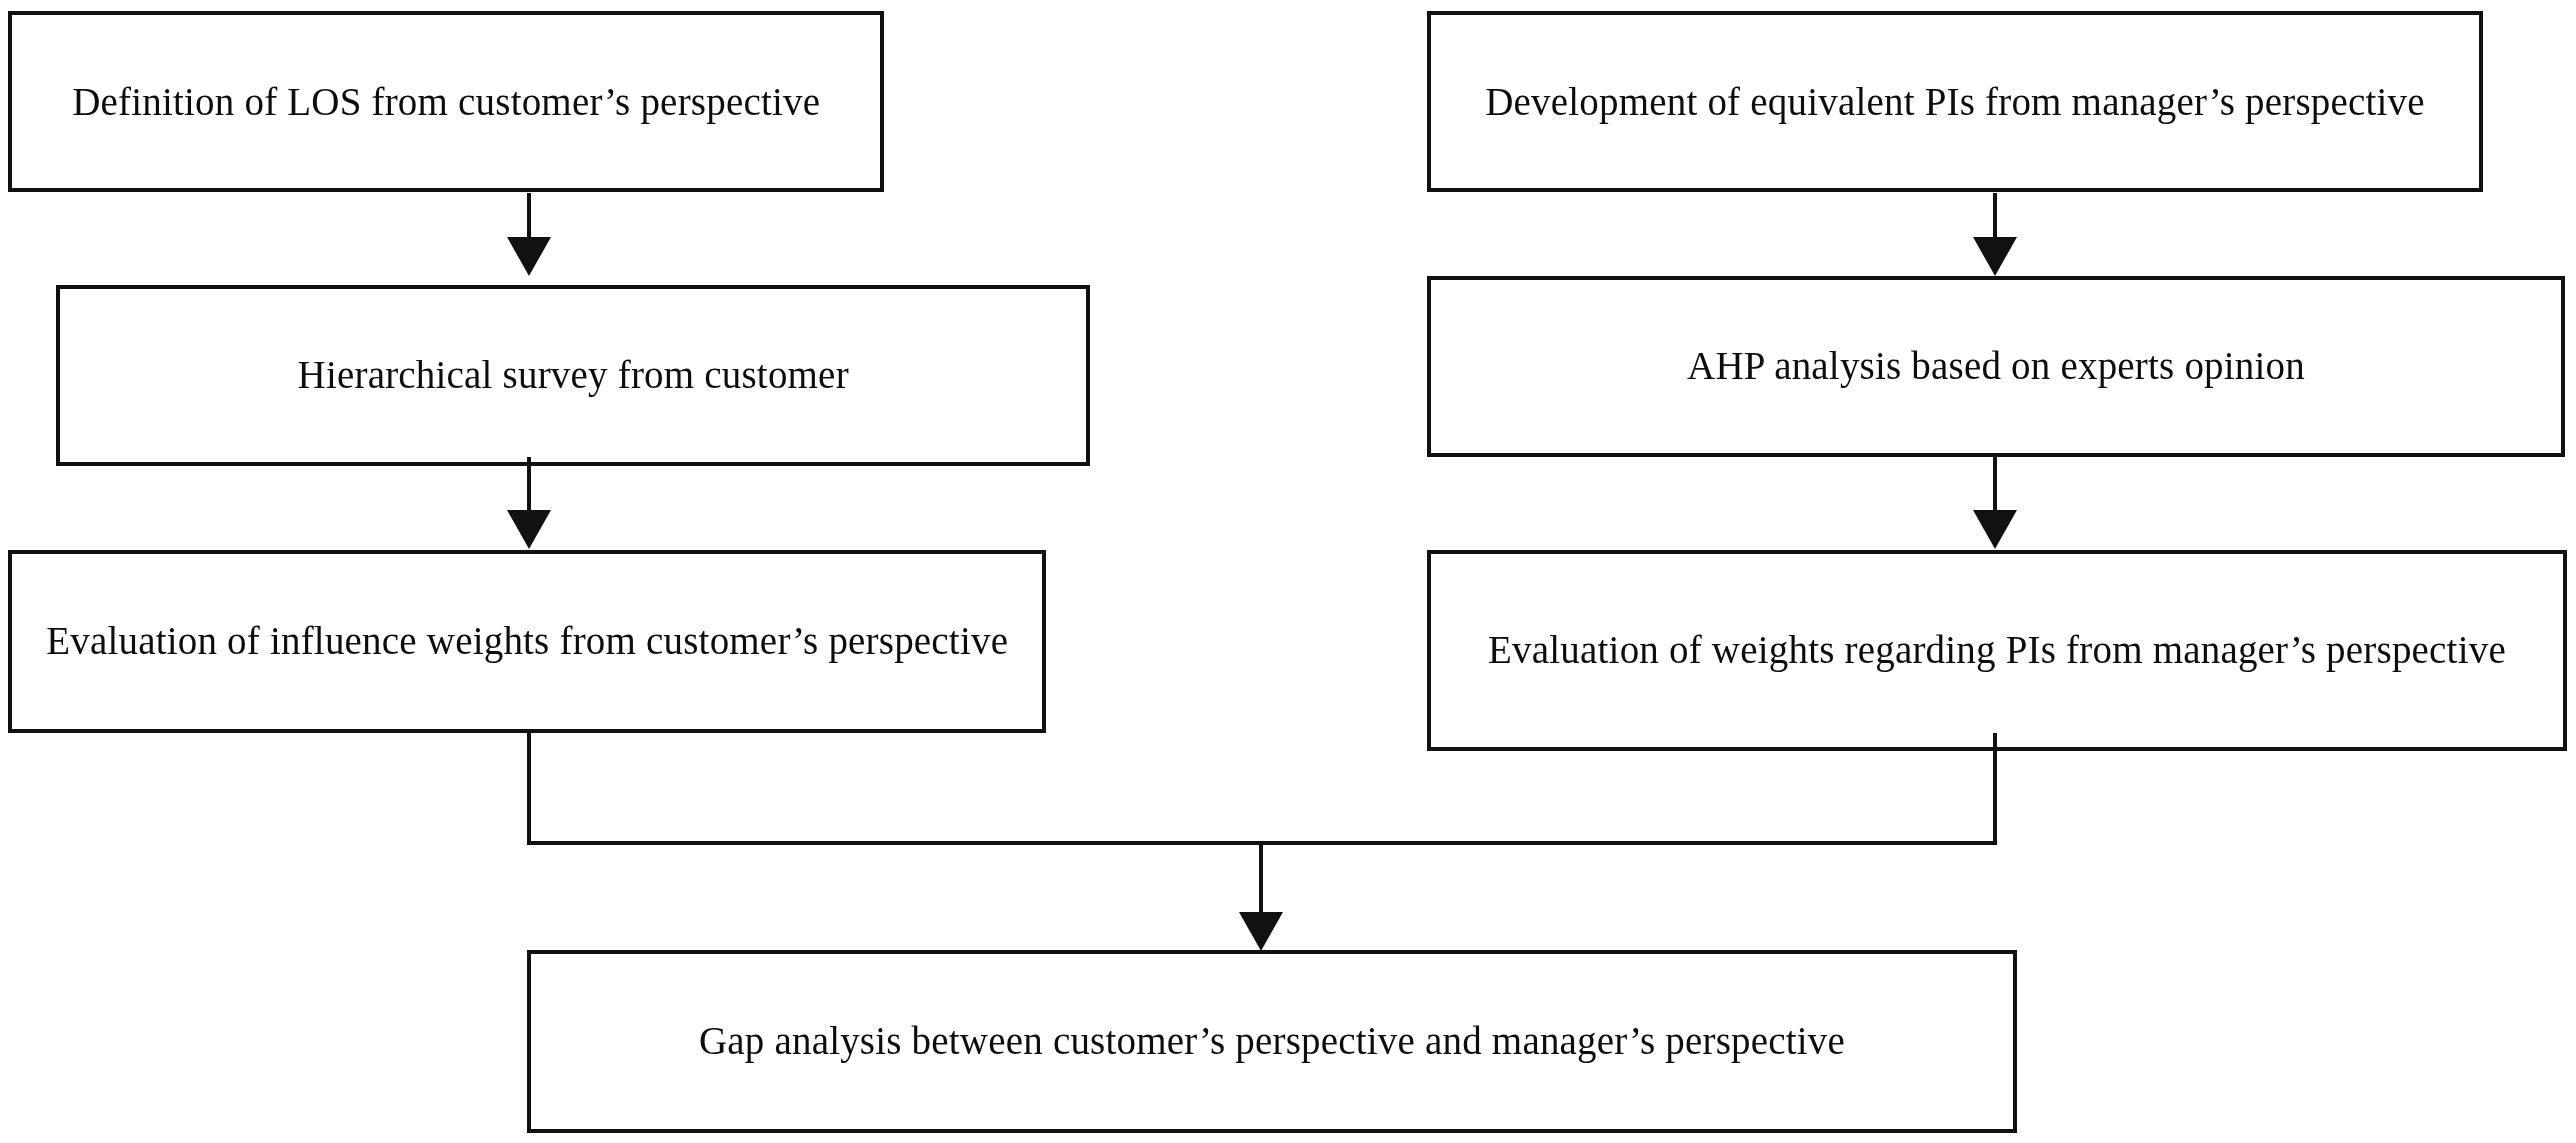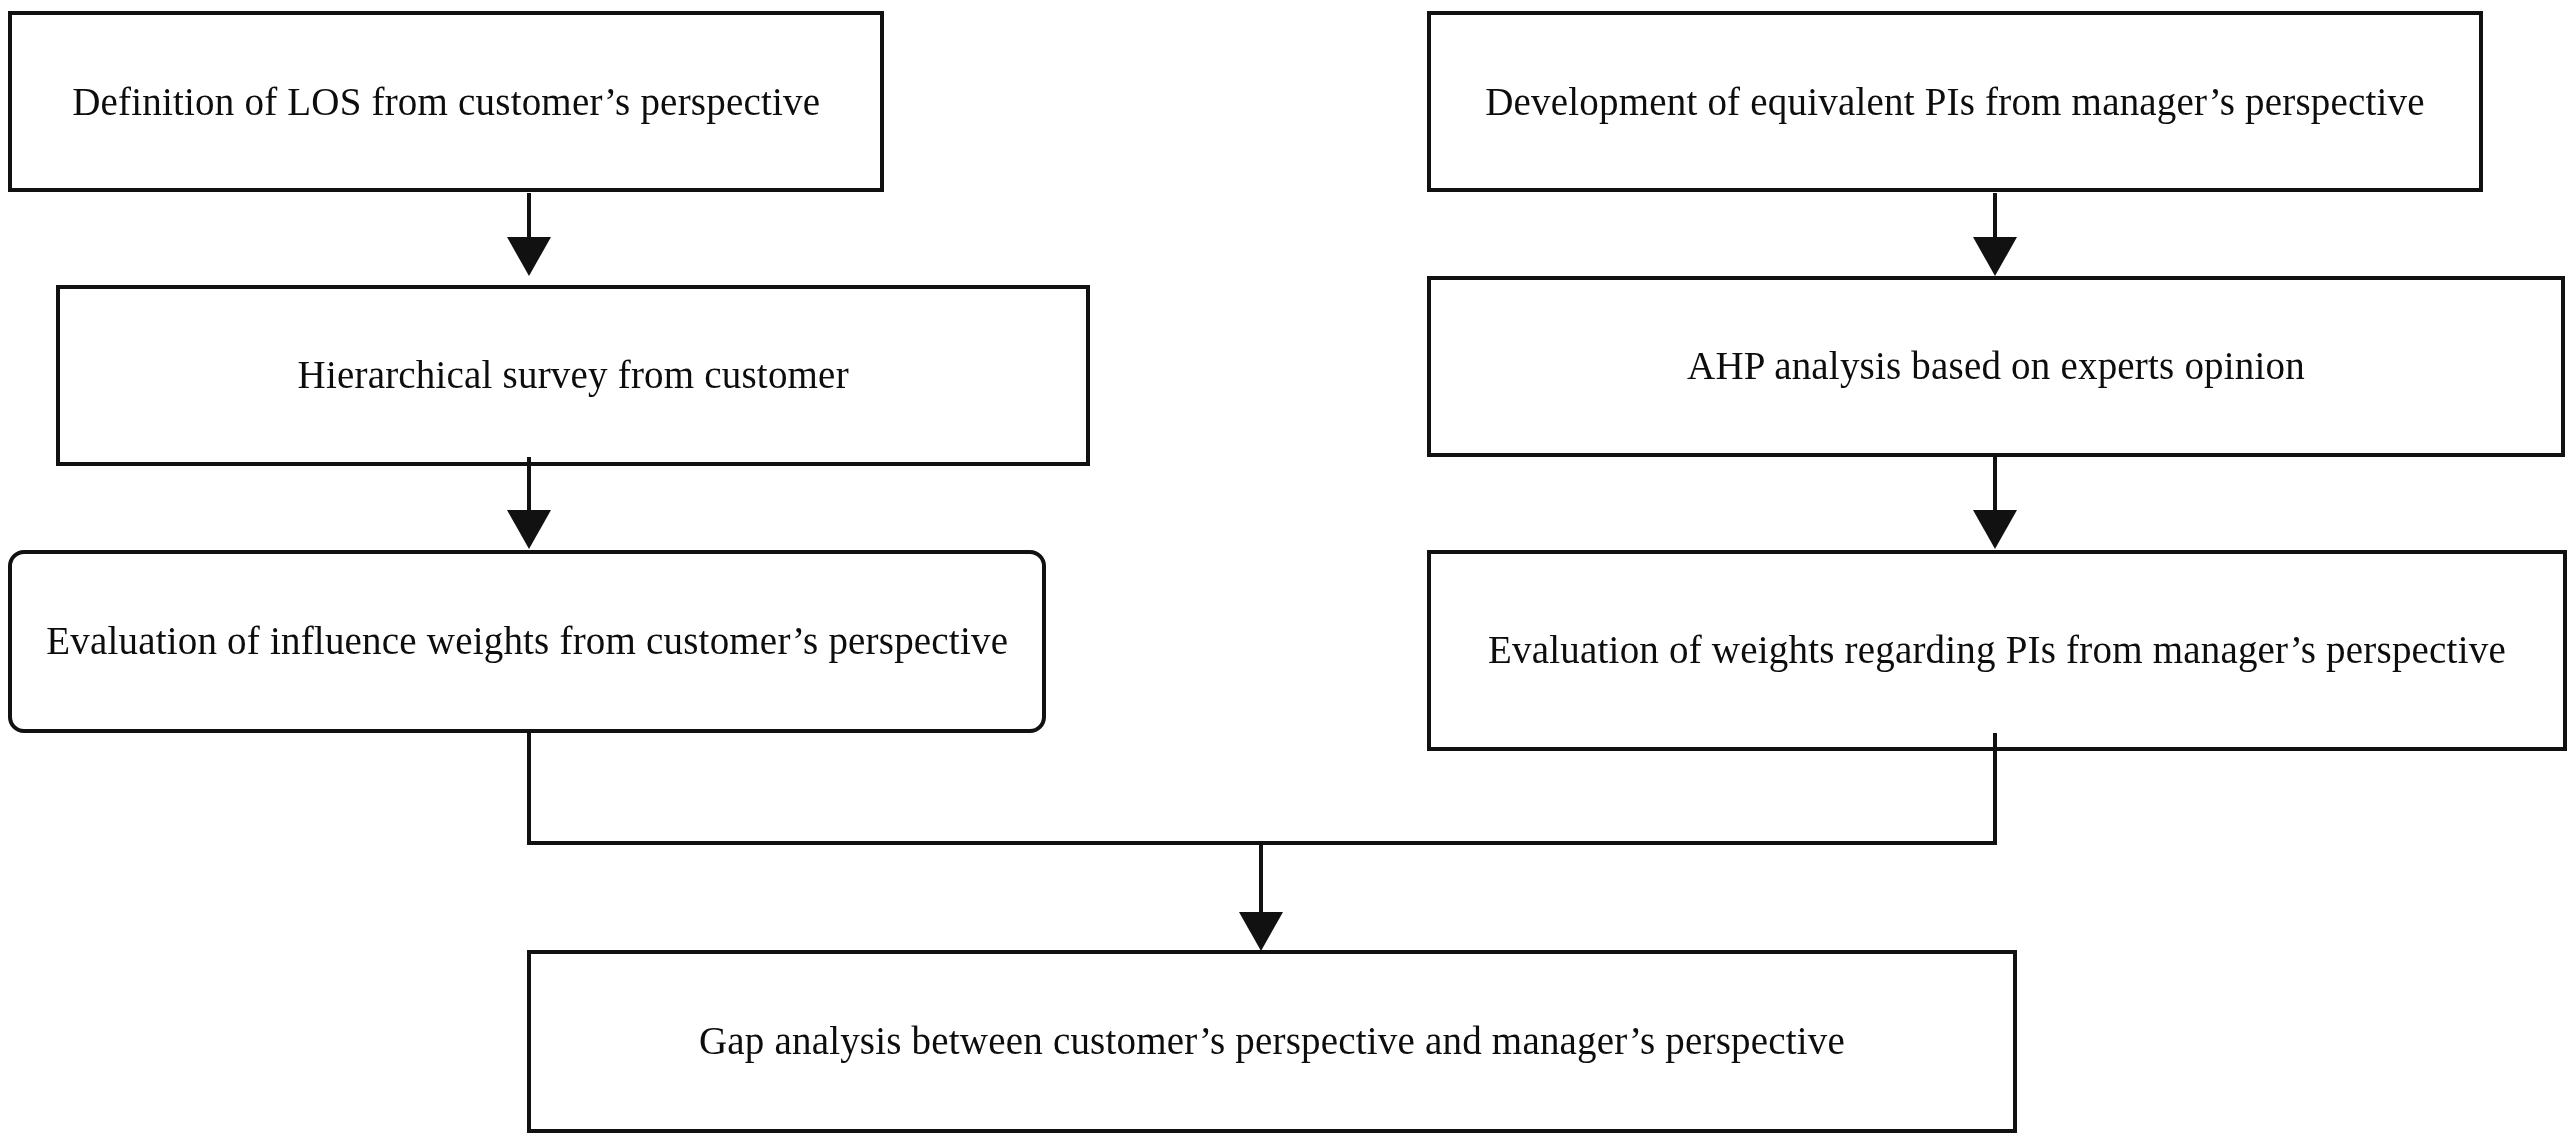--- a/index.html
+++ b/index.html
@@ -35,21 +35,21 @@
     padding: 3.8px 21.5px;
   }
   .node .node-text {
     display: block;
     width: 100%;
   }
 
   
   .n-l1 { left: 8.2px;   top: 11.4px;   width: 876px; height: 181px; }
   .n-l2 { left: 8.2px;   top: 285px;  width: 1034px; height: 181px; margin-left: 48px; }
-  .n-l3 { left: 8.2px;   top: 550px;  width: 1038px; height: 183px; border-radius: 16px; }
+  .n-l3 { left: 8.2px;   top: 550px;  width: 1038px; height: 183px; }
   .n-r1 { left: 1427px; top: 11.4px;   width: 1056px; height: 181px; }
   .n-r2 { left: 1427px; top: 276px;  width: 1138px; height: 181px; }
   .n-r3 { left: 1427px; top: 550px;  width: 1140px; height: 201px; }
   .n-b  { left: 527px;  top: 950px; width: 1490px; height: 183px; }
 
   
   .edge {
     position: absolute;
   }
   .edge .stem-v {

